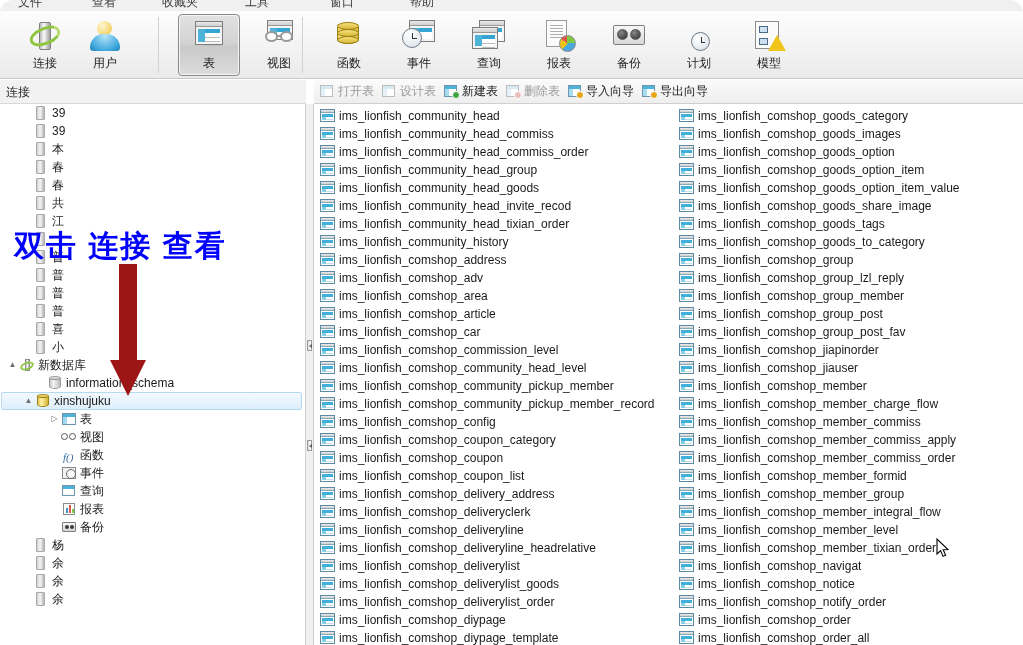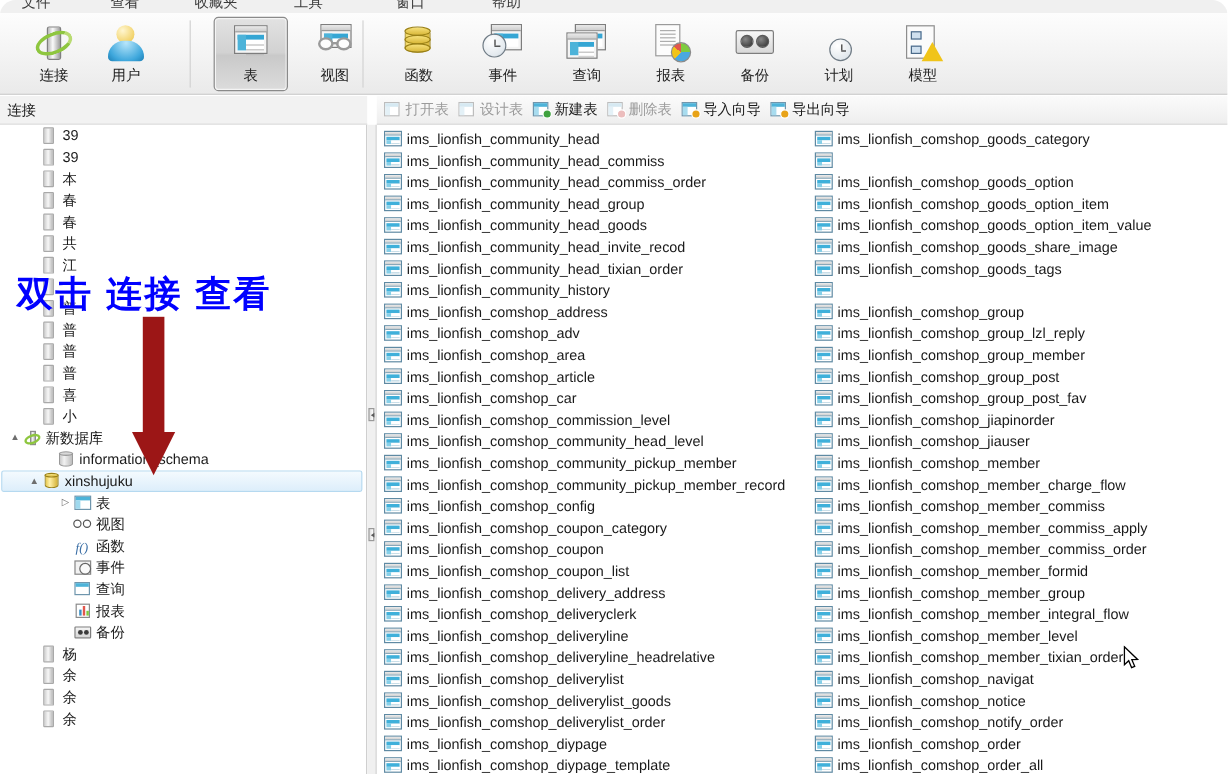--- a/index.html
+++ b/index.html
@@ -1047,20 +1047,21 @@
         </div>
         <div class="litem">
           <span class="ti">
             <span class="tbl-ico">
               <span class="top"></span>
               <span class="hd"></span>
               <span class="lc"></span>
               <span class="rg"></span>
             </span>
           </span>
+          <span>ims_lionfish_comshop_goods_images</span>
         </div>
         <div class="litem">
           <span class="ti">
             <span class="tbl-ico">
               <span class="top"></span>
               <span class="hd"></span>
               <span class="lc"></span>
               <span class="rg"></span>
             </span>
           </span>
@@ -1112,20 +1113,21 @@
         </div>
         <div class="litem">
           <span class="ti">
             <span class="tbl-ico">
               <span class="top"></span>
               <span class="hd"></span>
               <span class="lc"></span>
               <span class="rg"></span>
             </span>
           </span>
+          <span>ims_lionfish_comshop_goods_to_category</span>
         </div>
         <div class="litem">
           <span class="ti">
             <span class="tbl-ico">
               <span class="top"></span>
               <span class="hd"></span>
               <span class="lc"></span>
               <span class="rg"></span>
             </span>
           </span>

